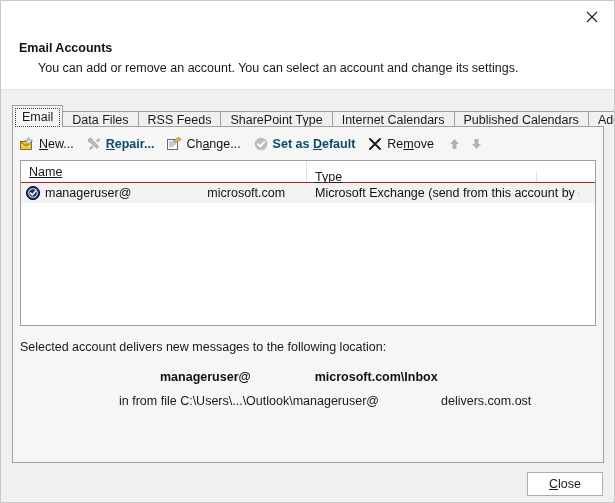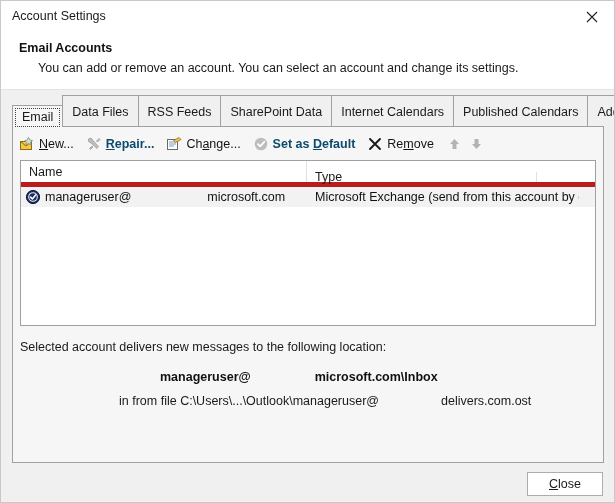--- a/index.html
+++ b/index.html
@@ -100,21 +100,21 @@
   .tabstrip {
     position: absolute;
     left: 11px;
     top: 15px;
     height: 22px;
     display: flex;
     align-items: flex-end;
   }
   .tab {
     position: relative;
-    height: 32px;
+    height: 16px;
     padding: 0 9px;
     display: flex;
     align-items: center;
     font-size: 12.5px;
     color: #1a1a1a;
     background: #f0f0f0;
     border: 1px solid #a0a0a0;
     border-bottom: none;
     margin-right: -1px;
     white-space: nowrap;
@@ -197,22 +197,23 @@
     height: 166px;
     background: #ffffff;
     border: 1px solid #a0a0a0;
     box-sizing: border-box;
     overflow: hidden;
   }
   .lv-header {
     position: relative;
     height: 21px;
     background: #ffffff;
-    border-bottom: 5px solid #b91c1c;
-    display: flex;
+    border-bottom: 1px solid #b91c1c;
+    display: flex;
+    text-decoration: underline;
   }
   .lv-col {
     position: relative;
     display: flex;
     align-items: center;
     font-size: 12.5px;
     color: #1a1a1a;
     padding-left: 8px;
     box-sizing: border-box;
     border-right: 1px solid #e0e0e0;
@@ -309,21 +310,20 @@
     padding: 0;
   }
   .btn-close u { text-decoration: underline; }
 </style>
 </head>
 <body>
 
 <div id="dialog">
 
   <div class="titlebar">
-    <div class="titlebar-text">Account Settings</div>
     <div class="close-x">
       <svg width="12" height="12" viewBox="0 0 12 12">
         <path d="M1 1 L11 11 M11 1 L1 11" stroke="#202020" stroke-width="1.1" fill="none"></path>
       </svg>
     </div>
   </div>
 
   <div class="intro">
     <div class="intro-title">Email Accounts</div>
     <div class="intro-sub">You can add or remove an account. You can select an account and change its settings.</div>
@@ -337,21 +337,21 @@
         <span>Email</span>
         <span class="focus-ring"></span>
       </div>
       <div class="tab">
         <span>Data Files</span>
       </div>
       <div class="tab">
         <span>RSS Feeds</span>
       </div>
       <div class="tab">
-        <span>SharePoint Data</span>
+        <span>SharePoint Type</span>
       </div>
       <div class="tab">
         <span>Internet Calendars</span>
       </div>
       <div class="tab">
         <span>Published Calendars</span>
       </div>
       <div class="tab">
         <span>Address Books</span>
       </div>

